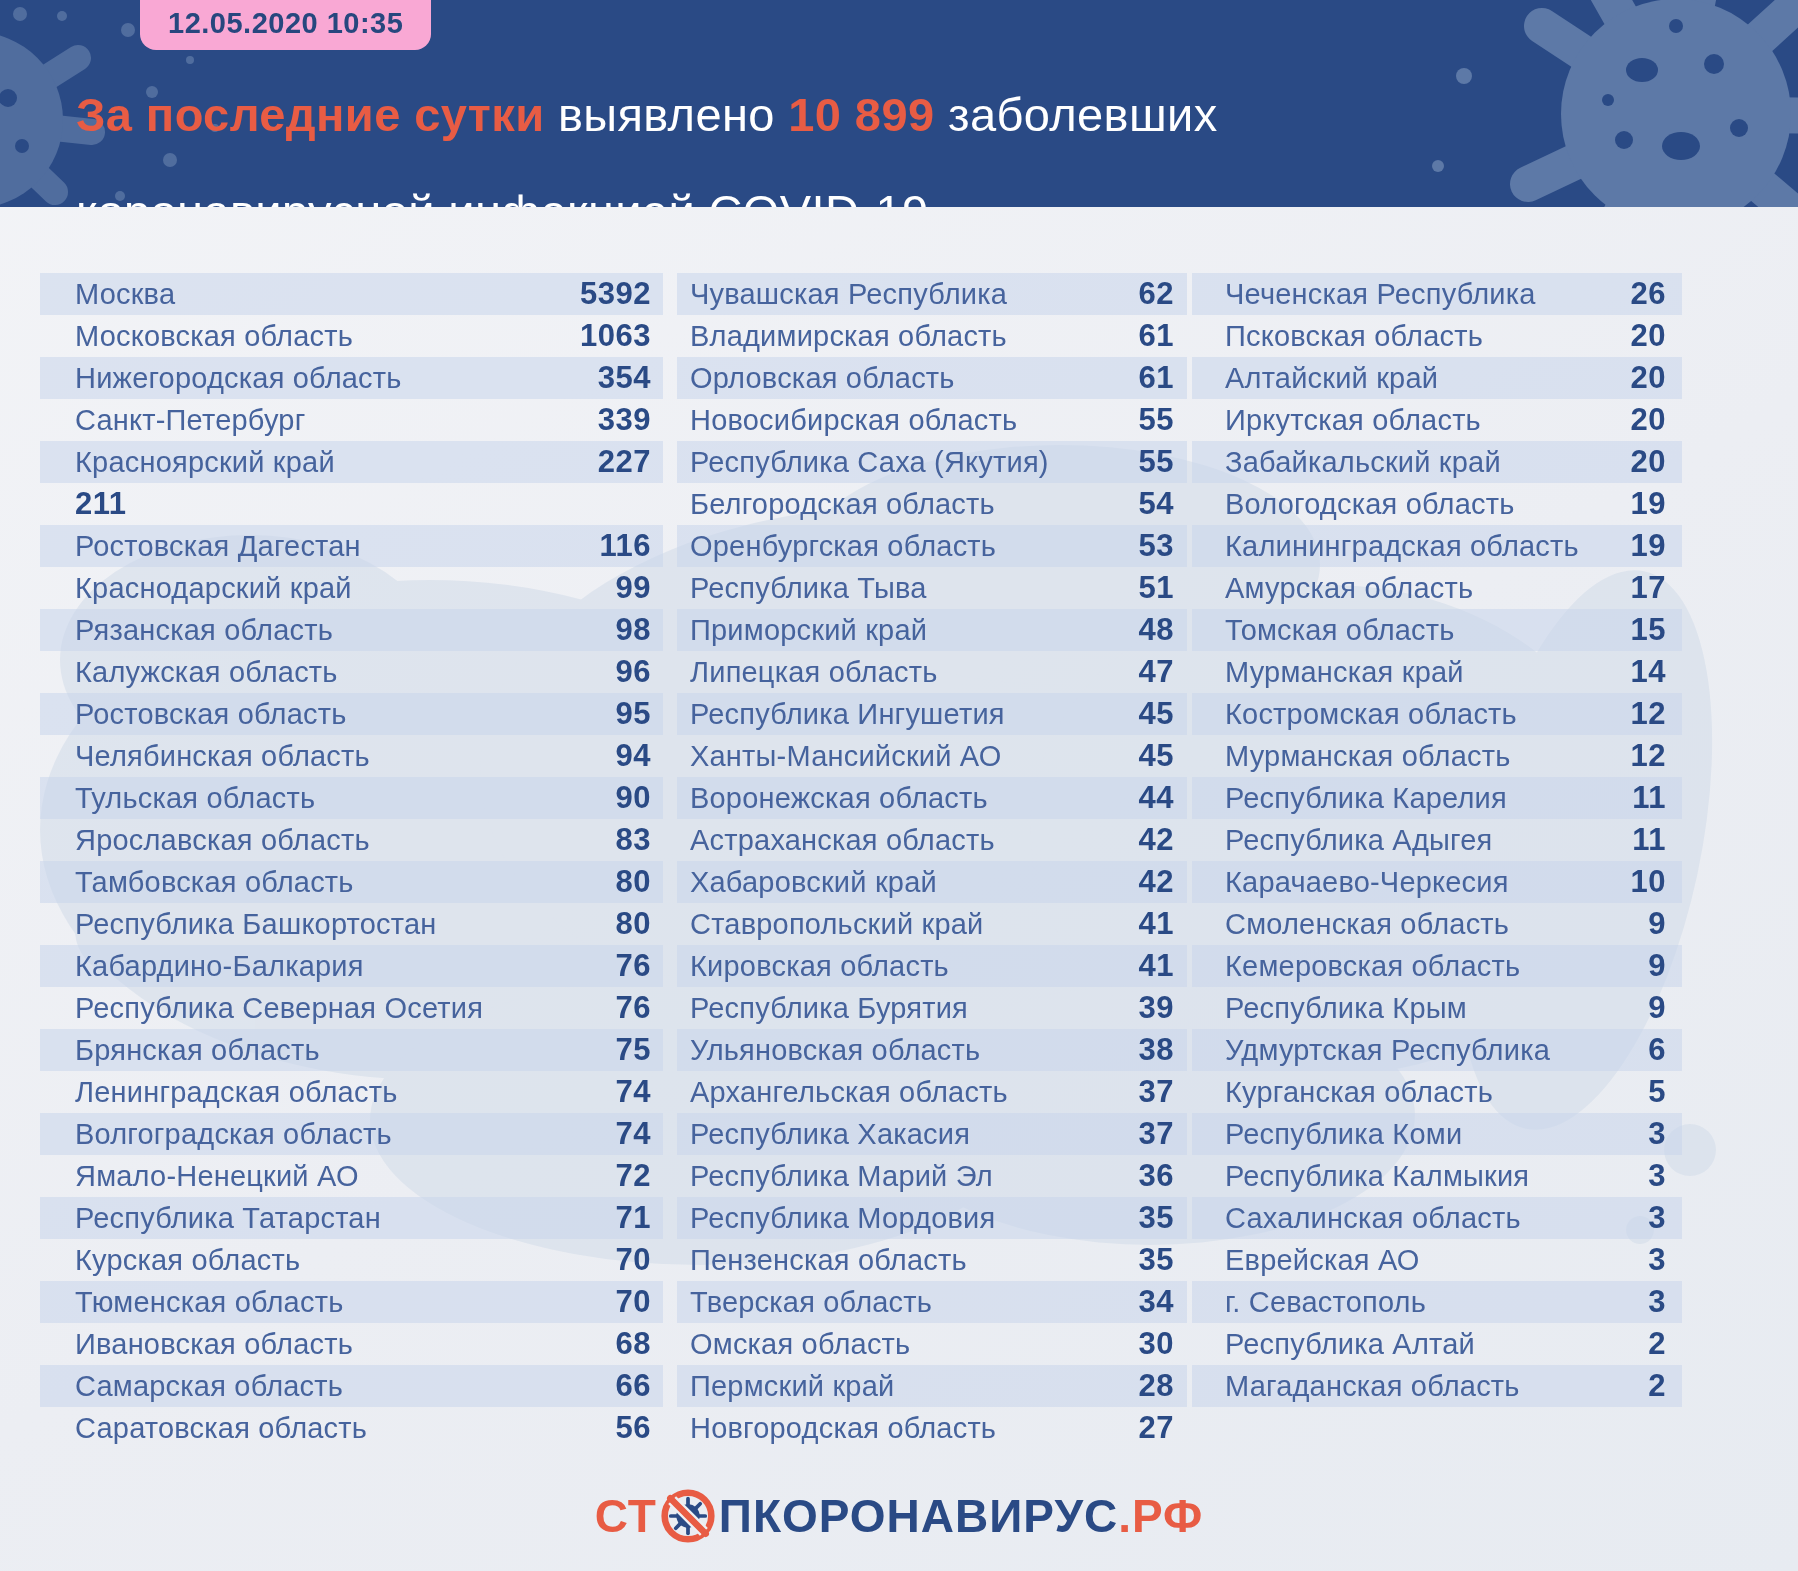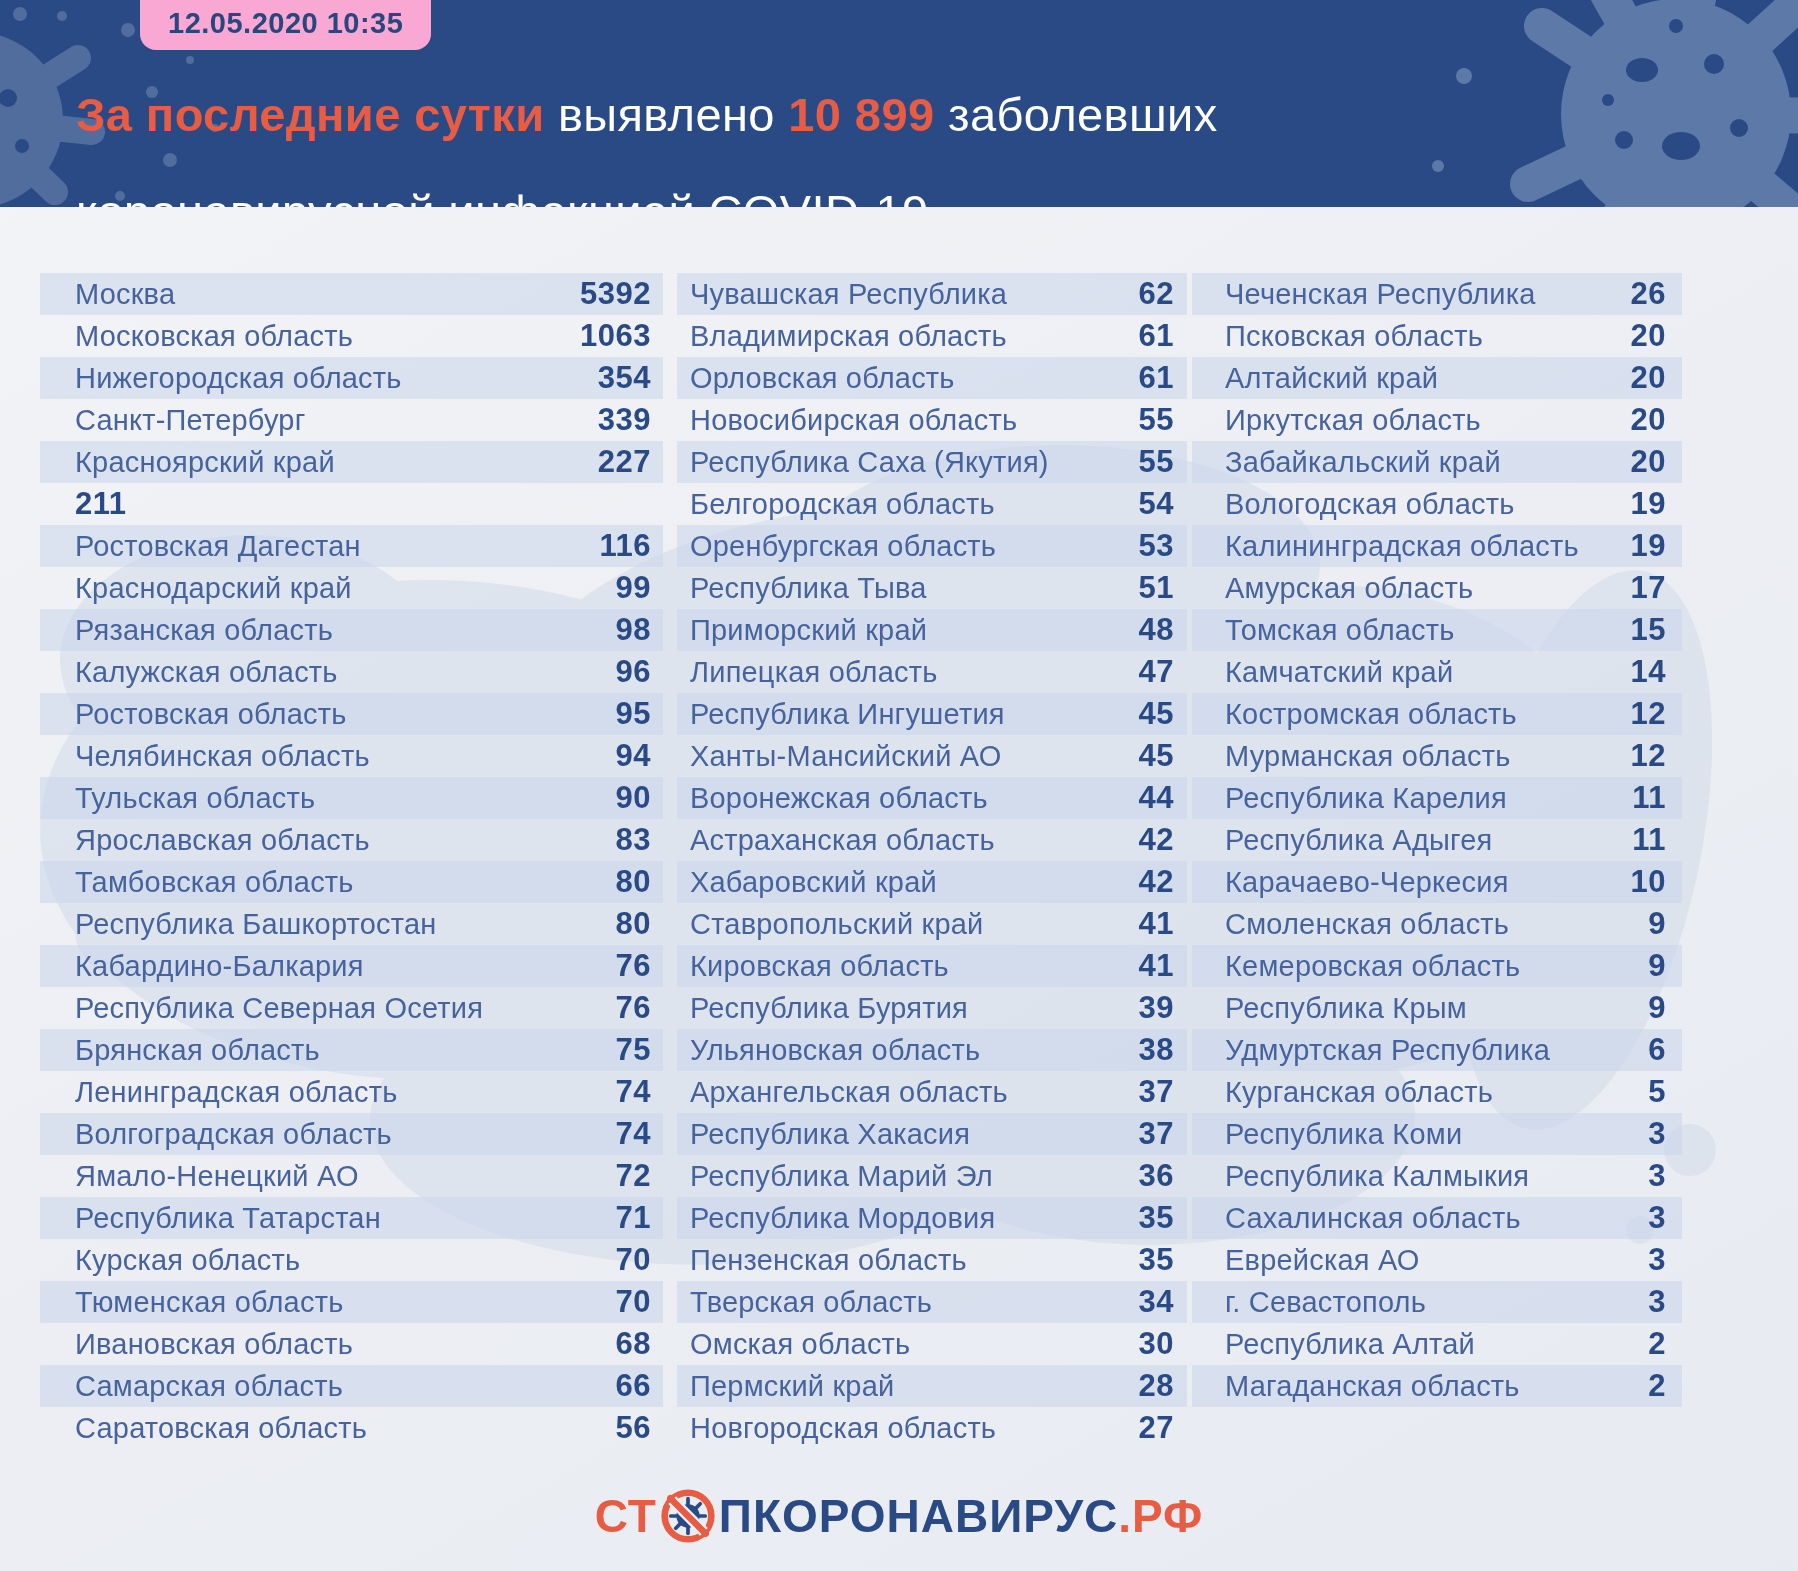--- a/index.html
+++ b/index.html
@@ -403,21 +403,21 @@
     </div>
       <div class="row">
       <span class="region">Амурская область</span>
       <span class="value">17</span>
     </div>
       <div class="row">
       <span class="region">Томская область</span>
       <span class="value">15</span>
     </div>
       <div class="row">
-      <span class="region">Камчатский край</span>
+      <span class="region">Мурманская край</span>
       <span class="value">14</span>
     </div>
       <div class="row">
       <span class="region">Костромская область</span>
       <span class="value">12</span>
     </div>
       <div class="row">
       <span class="region">Мурманская область</span>
       <span class="value">12</span>
     </div>

